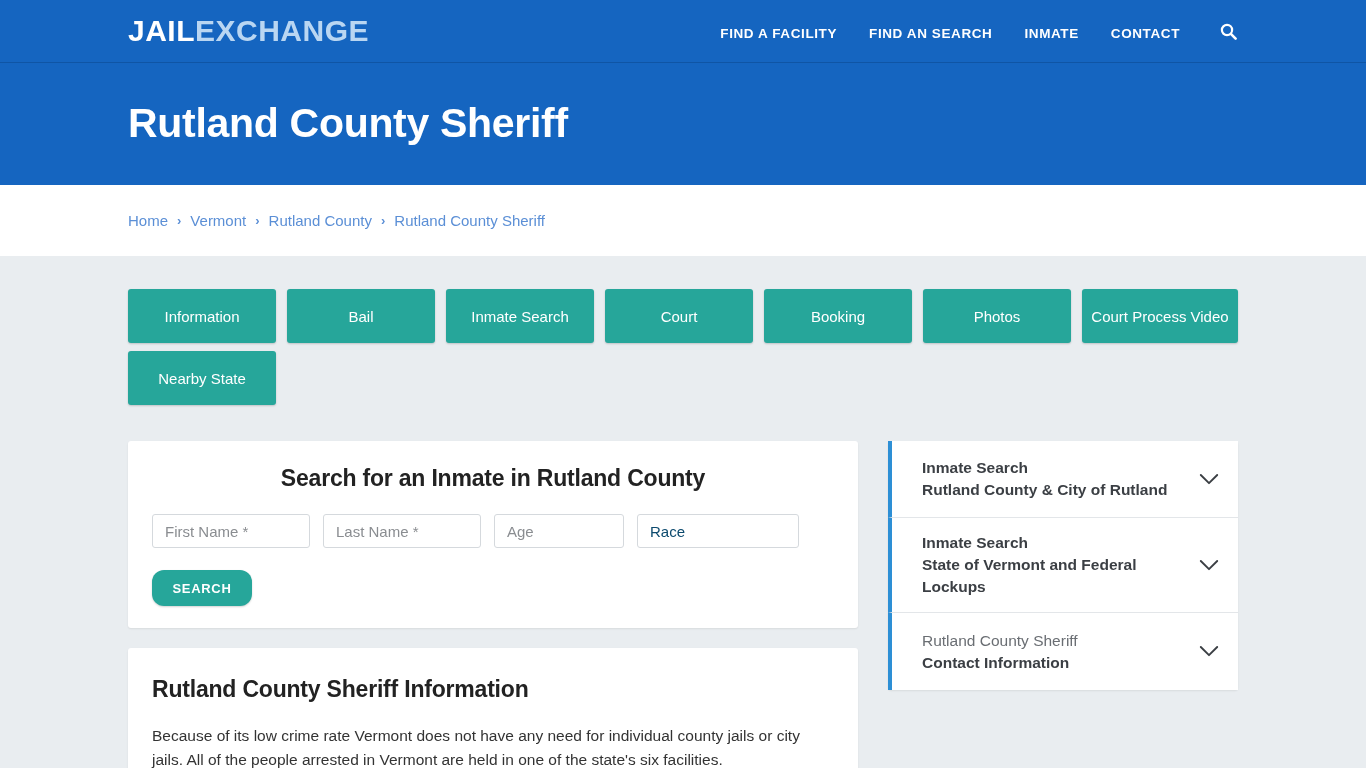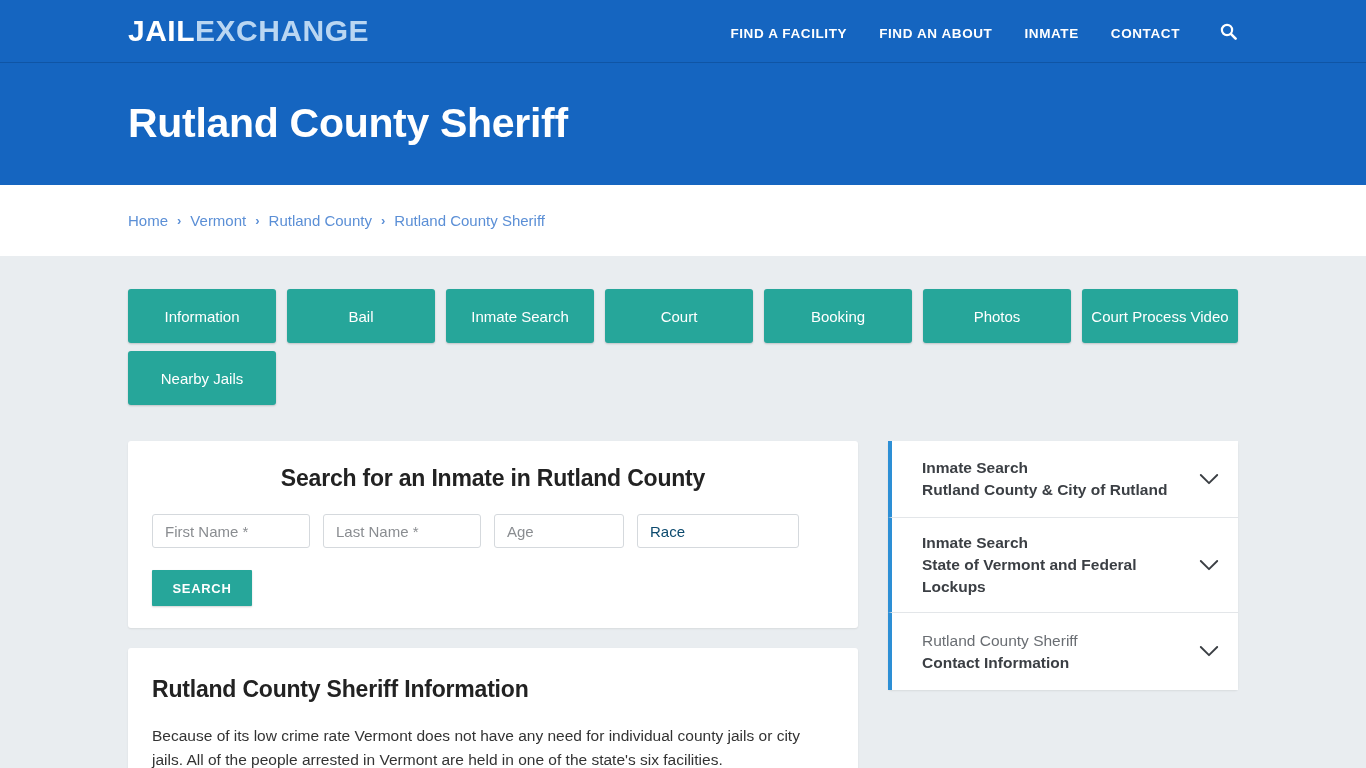--- a/index.html
+++ b/index.html
@@ -196,21 +196,21 @@
       calc(100% - 19px) 14px,
       calc(100% - 13px) 14px;
     background-size: 6px 6px, 6px 6px;
     background-repeat: no-repeat;
   }
   .search-submit {
     margin-top: 22px;
     background: #26a69a;
     color: #ffffff;
     border: none;
-    border-radius: 1px;
+    border-radius: 12px;
     height: 36px;
     width: 100px;
     font-size: 13px;
     font-weight: bold;
     letter-spacing: 0.7px;
     cursor: pointer;
     font-family: "Liberation Sans", sans-serif;
     box-shadow: 0 1px 2px rgba(0,0,0,0.18);
   }
 
@@ -263,21 +263,21 @@
 </head>
 <body>
 
 <div class="topbar">
   <div class="logo">
     <span class="part-a">JAIL</span><span class="part-b">EXCHANGE</span>
   </div>
 
   <nav class="navlinks">
     <a href="#">FIND A FACILITY</a>
-    <a href="#">FIND AN ABOUT</a>
+    <a href="#">FIND AN SEARCH</a>
     <a href="#">INMATE</a>
     <a href="#">CONTACT</a>
     <span class="search-icon-btn">
       <svg width="17" height="17" viewBox="0 0 17 17" aria-hidden="true">
         <circle cx="7" cy="7" r="5.1" fill="none" stroke="#ffffff" stroke-width="2.2"></circle>
         <line x1="10.9" y1="10.9" x2="15.6" y2="15.6" stroke="#ffffff" stroke-width="2.6" stroke-linecap="round"></line>
       </svg>
     </span>
   </nav>
 </div>
@@ -301,21 +301,21 @@
 <div class="page">
 
   <div class="tabgrid">
     <button class="tabbtn">Information</button>
     <button class="tabbtn">Bail</button>
     <button class="tabbtn">Inmate Search</button>
     <button class="tabbtn">Court</button>
     <button class="tabbtn">Booking</button>
     <button class="tabbtn">Photos</button>
     <button class="tabbtn wide">Court Process Video</button>
-    <button class="tabbtn">Nearby Jails</button>
+    <button class="tabbtn">Nearby State</button>
   </div>
 
   <div class="cols">
 
     <div class="leftcol">
 
       <div class="card search-card">
         <h2>Search for an Inmate in Rutland County</h2>
 
         <div class="form-row">

